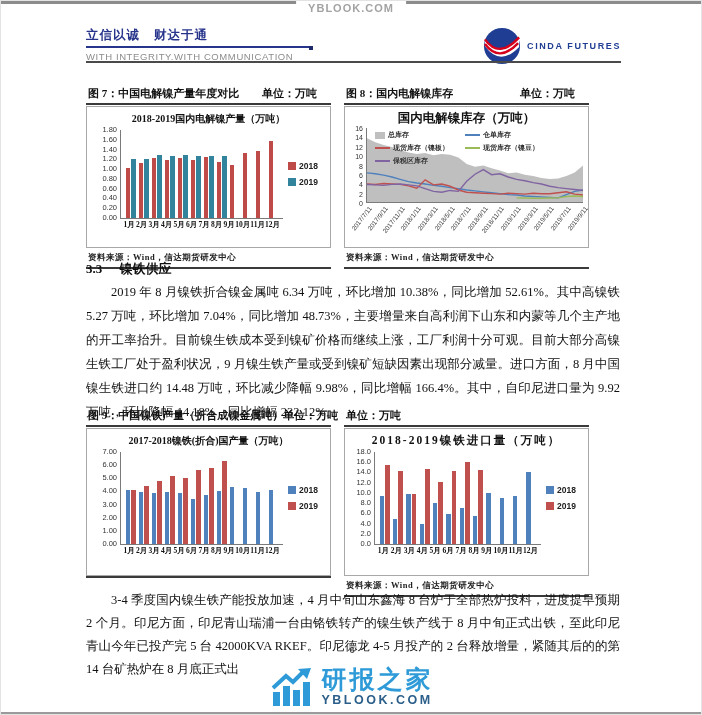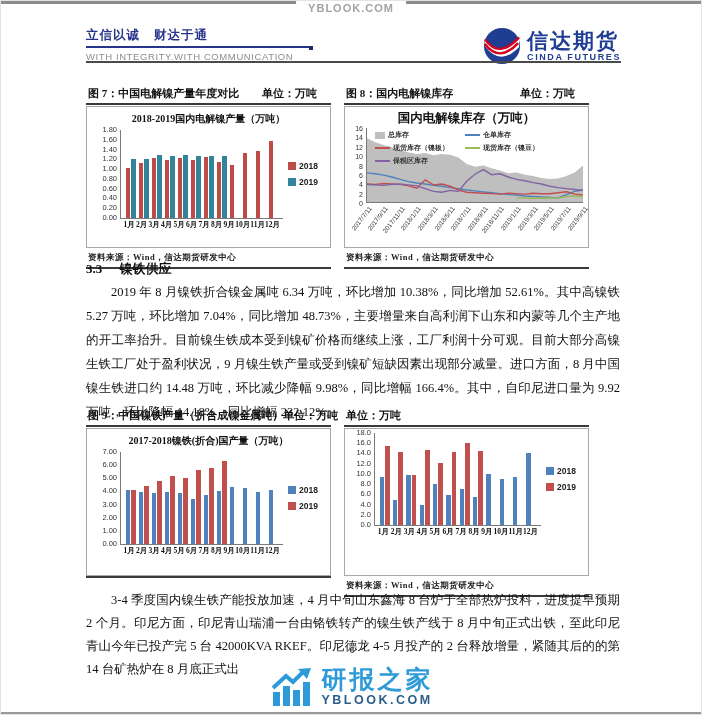--- a/index.html
+++ b/index.html
@@ -90,21 +90,20 @@
       <div class="en">WITH INTEGRITY.WITH COMMUNICATION</div>
     </div>
     <div class="logo">
       <svg width="38" height="38" viewBox="0 0 40 40">
         <circle cx="20" cy="20" r="19" fill="#1F3E93"></circle>
         <path d="M2 12 Q16 36 38 11 L38 21 Q18 42 2 20 Z" fill="#ffffff"></path>
         <path d="M2 13 Q17 34 38 11" stroke="#D6001C" stroke-width="2.6" fill="none"></path>
         <path d="M2 18 Q17 38 37 17" stroke="#D6001C" stroke-width="2.6" fill="none"></path>
       </svg>
       <div class="logo-text">
-        <div class="cn">信达期货</div>
         <div class="en">CINDA FUTURES</div>
       </div>
     </div>
   </div>
   <div class="hrule"></div>
 
   <div class="figrow figrow1">
     <div class="figcol">
       <div class="figcap">
         <span>图 7：中国电解镍产量年度对比</span>
@@ -383,20 +382,21 @@
           </div>
         </div>
       <div class="figline"></div>
     </div>
     <div class="figcol">
       <div class="figcap">
         <span>单位：万吨</span>
       </div>
       <div class="figline"></div>
       <div class="chart-box" data-chart="3">
+          <div class="bc-title">2018-2019镍铁进口量（万吨）</div>
           <div class="bc-row">
             <div class="bc-yaxis" style="width: 24px; height: 92px;">
               <div class="bc-ylab" style="bottom: 0%;">0.0</div>
               <div class="bc-ylab" style="bottom: 11.1111%;">2.0</div>
               <div class="bc-ylab" style="bottom: 22.2222%;">4.0</div>
               <div class="bc-ylab" style="bottom: 33.3333%;">6.0</div>
               <div class="bc-ylab" style="bottom: 44.4444%;">8.0</div>
               <div class="bc-ylab" style="bottom: 55.5556%;">10.0</div>
               <div class="bc-ylab" style="bottom: 66.6667%;">12.0</div>
               <div class="bc-ylab" style="bottom: 77.7778%;">14.0</div>

